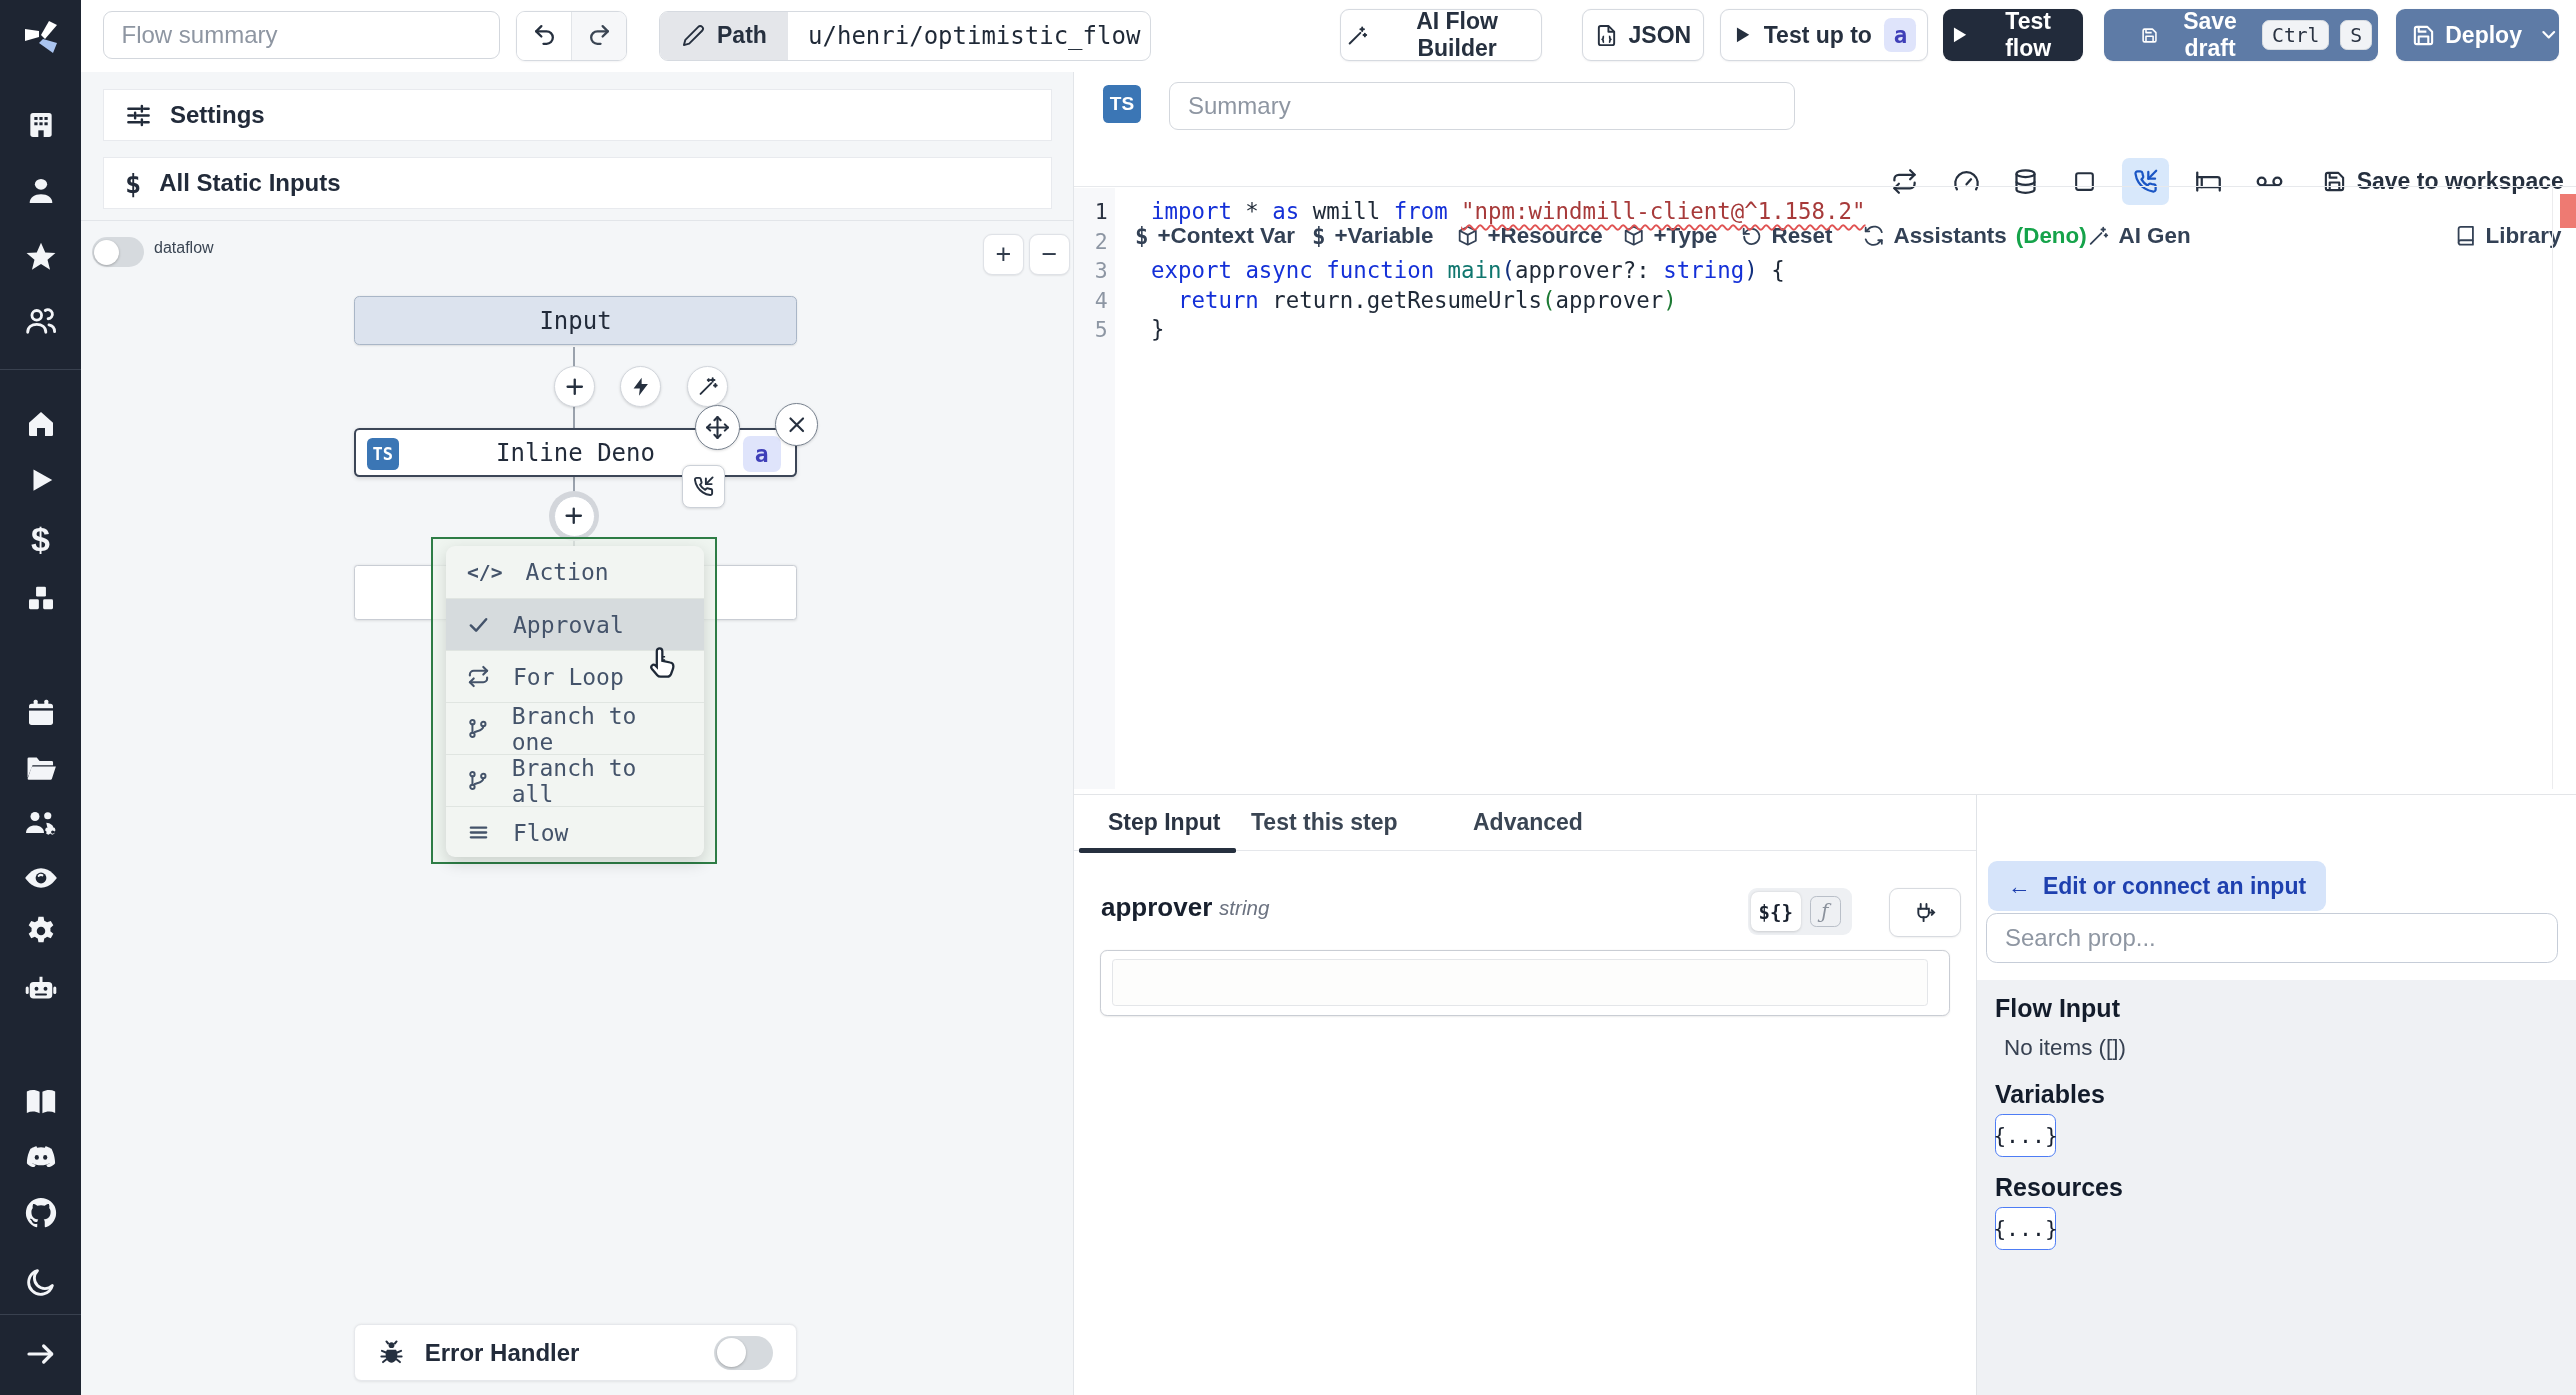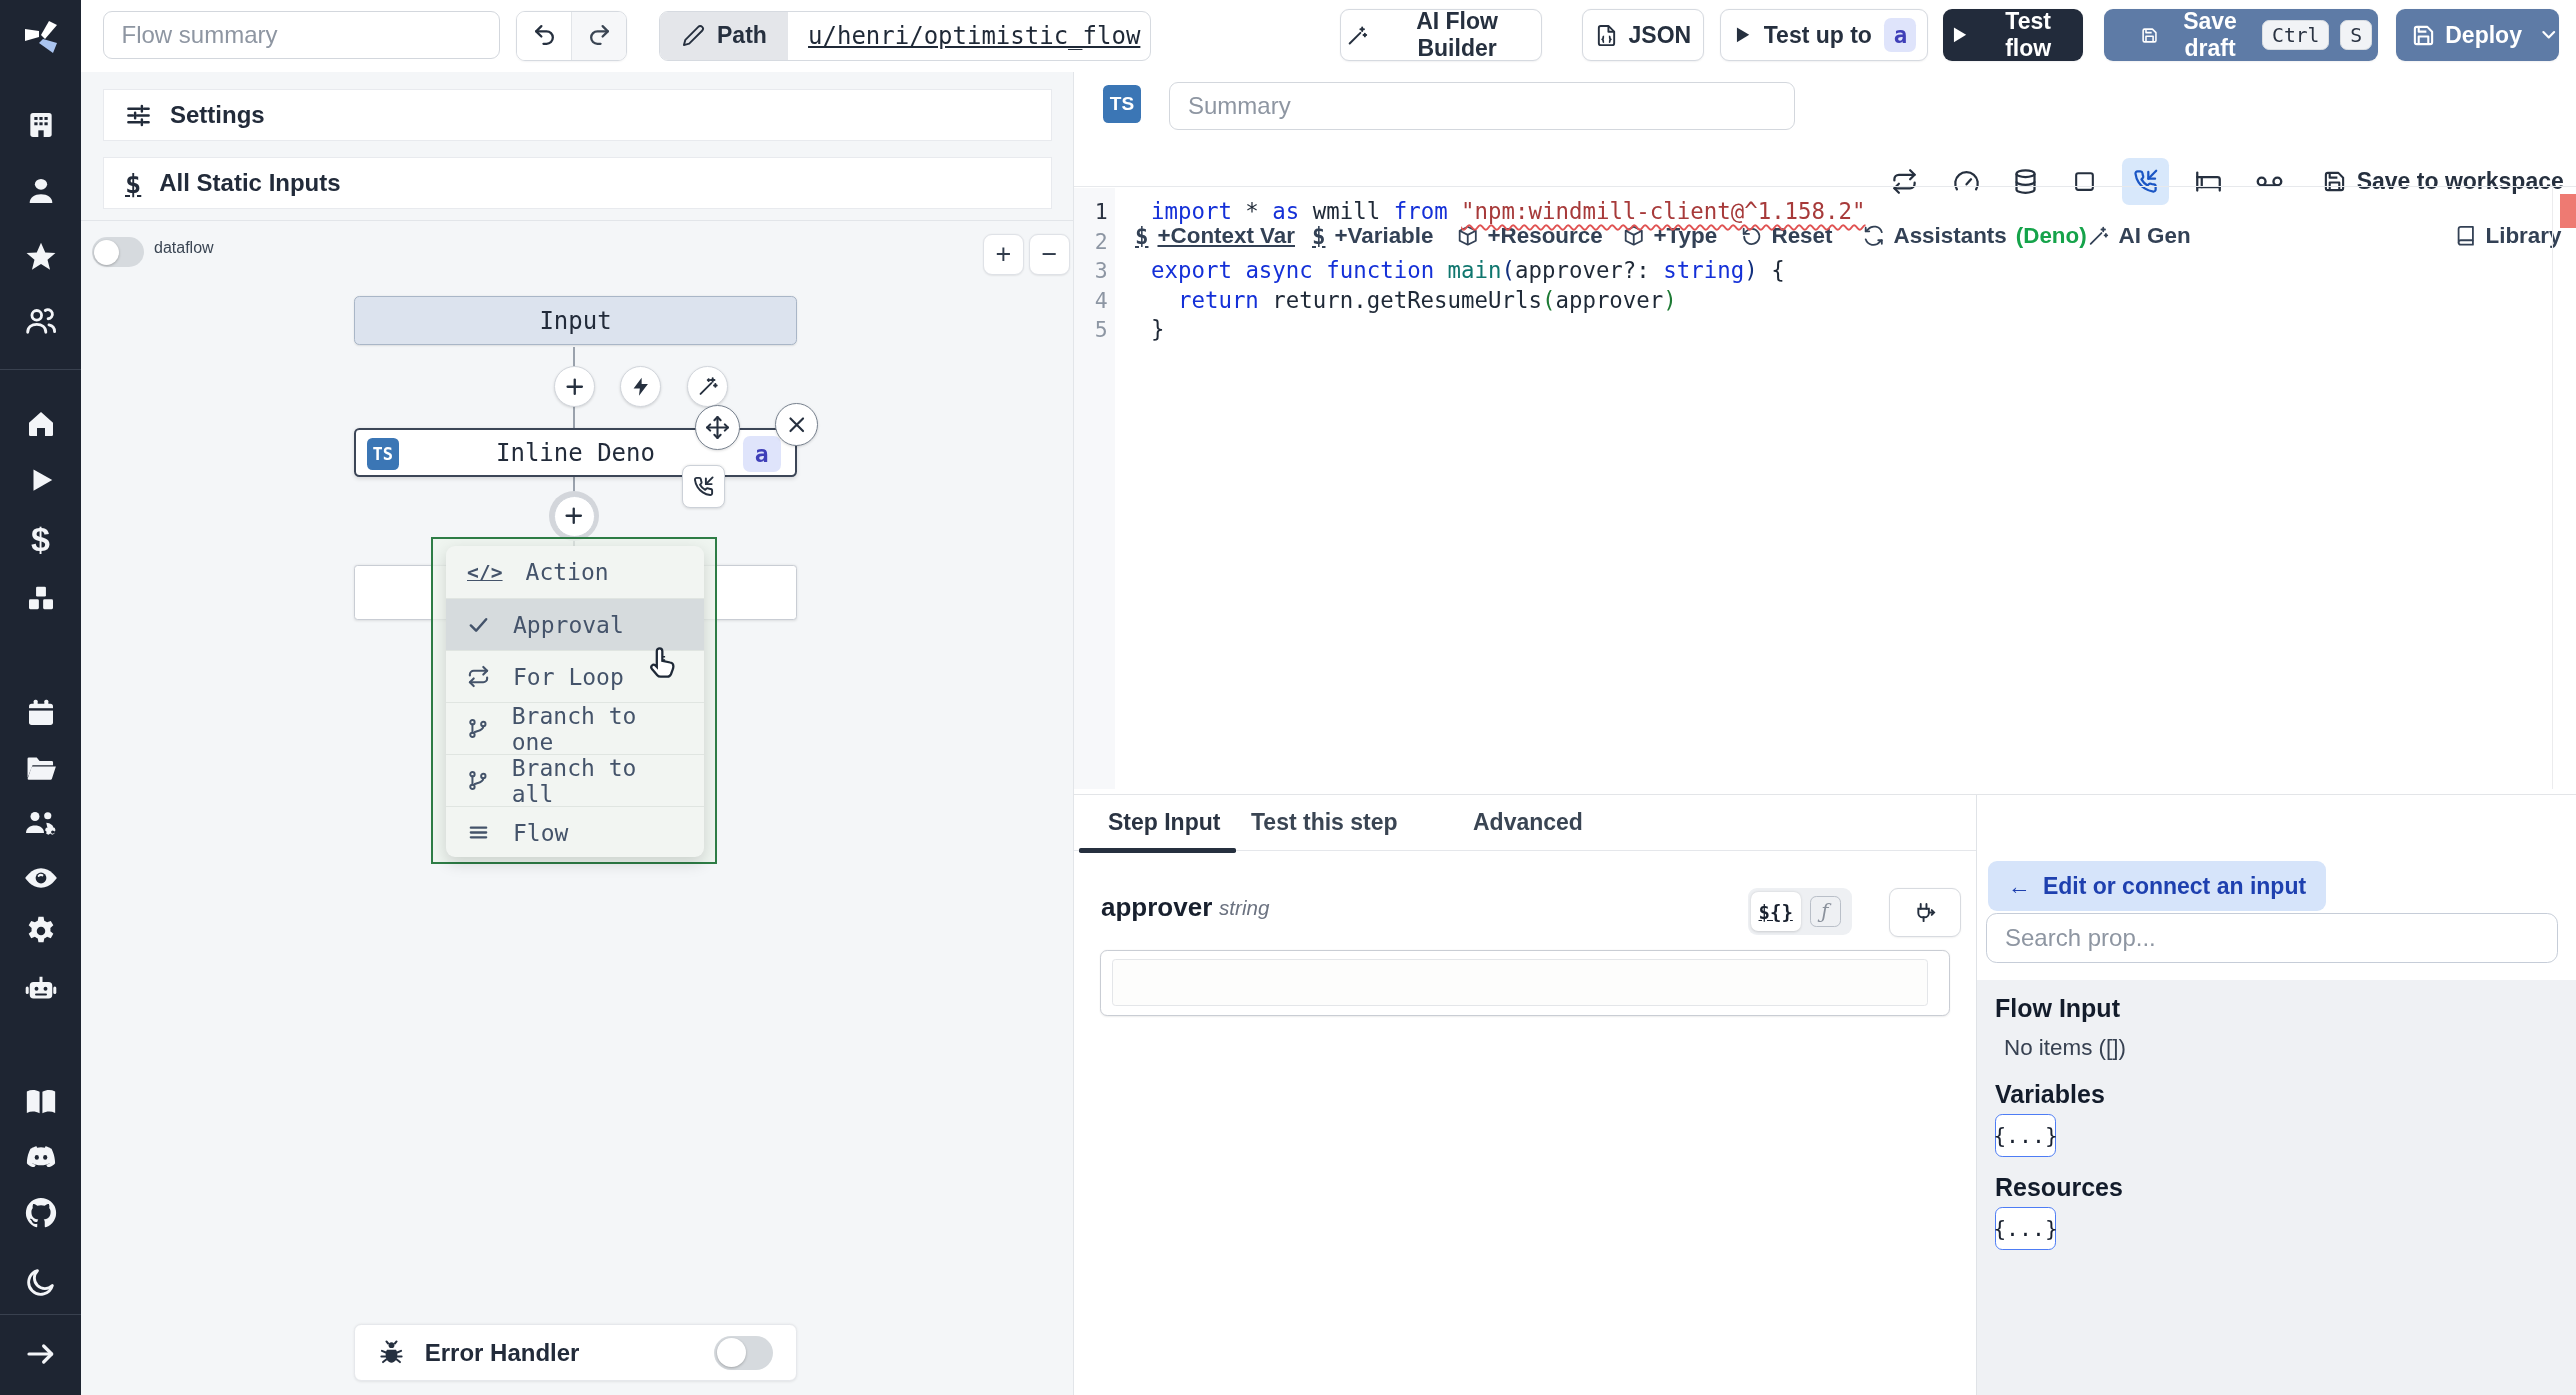--- a/index.html
+++ b/index.html
@@ -1,19 +1,19 @@
 <!DOCTYPE html>
 <html style="font-size:14.3px"><head>
 <meta charset="utf-8">
 <style>
   html,body{margin:0;padding:0;background:#fff;}
   .app{position:relative;width:2576px;height:1395px;overflow:hidden;background:#fff;
        font-family:"Liberation Sans",sans-serif;color:#1f2937;}
   .abs{position:absolute;}
-  .mono{font-family:"DejaVu Sans Mono",monospace;text-decoration:underline;}
+  .mono{font-family:"DejaVu Sans Mono",monospace;}
   svg{display:block;}
   
   .sidebar{left:0;top:0;width:81px;height:1395px;background:#1e2532;}
   .side-ic{position:absolute;left:0;width:81px;display:flex;justify-content:center;color:#f3f5f8;cursor:pointer;}
   .side-sep{position:absolute;left:0;width:81px;height:0.9px;background:#39414f;}
   
   .topbar{left:81px;top:0;width:2496px;height:72px;background:#fff;border-bottom:0.9px solid #e7e9ec;}
   .input{border:0.9px solid #d3d7dd;border-radius:9px;font-size:24px;color:#1f2937;padding:0 18px;background:#fff;outline:none;box-sizing:border-box;font-family:"Liberation Sans",sans-serif;}
   .input::placeholder{color:#8e96a2;}
   .btn{display:flex;align-items:center;justify-content:center;gap:10.7px;background:#fff;border:0.9px solid #d6dae0;

